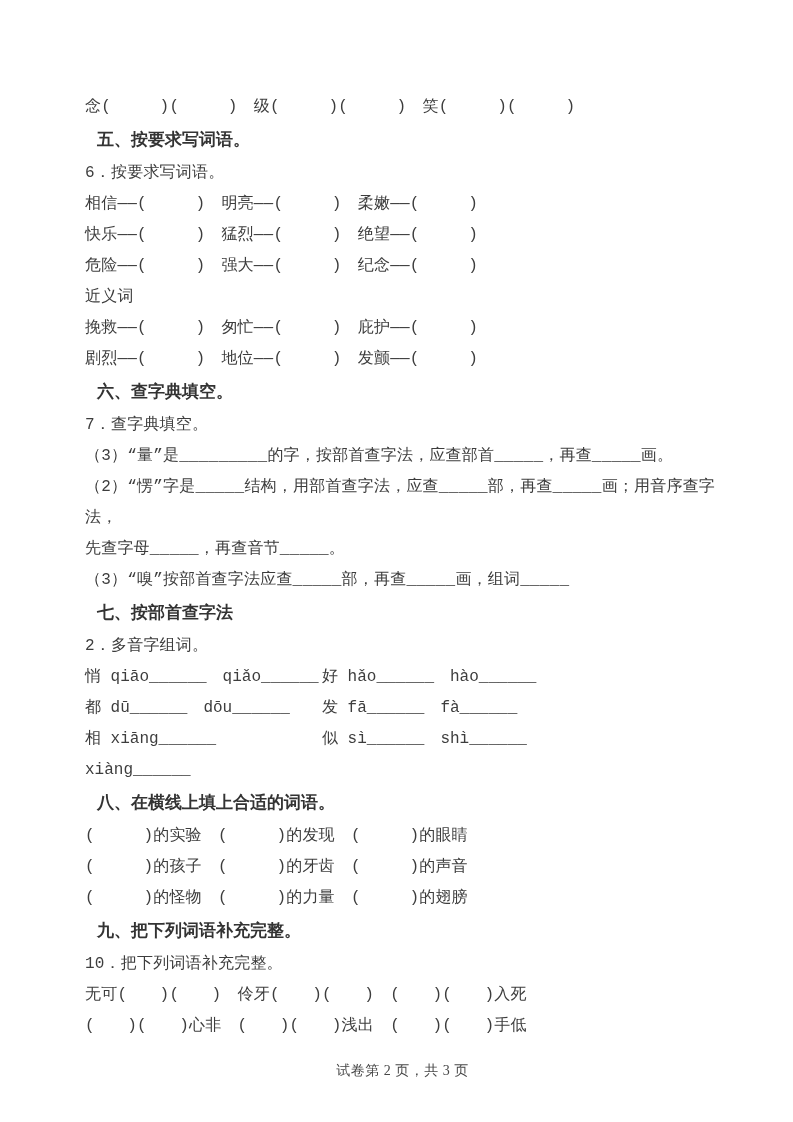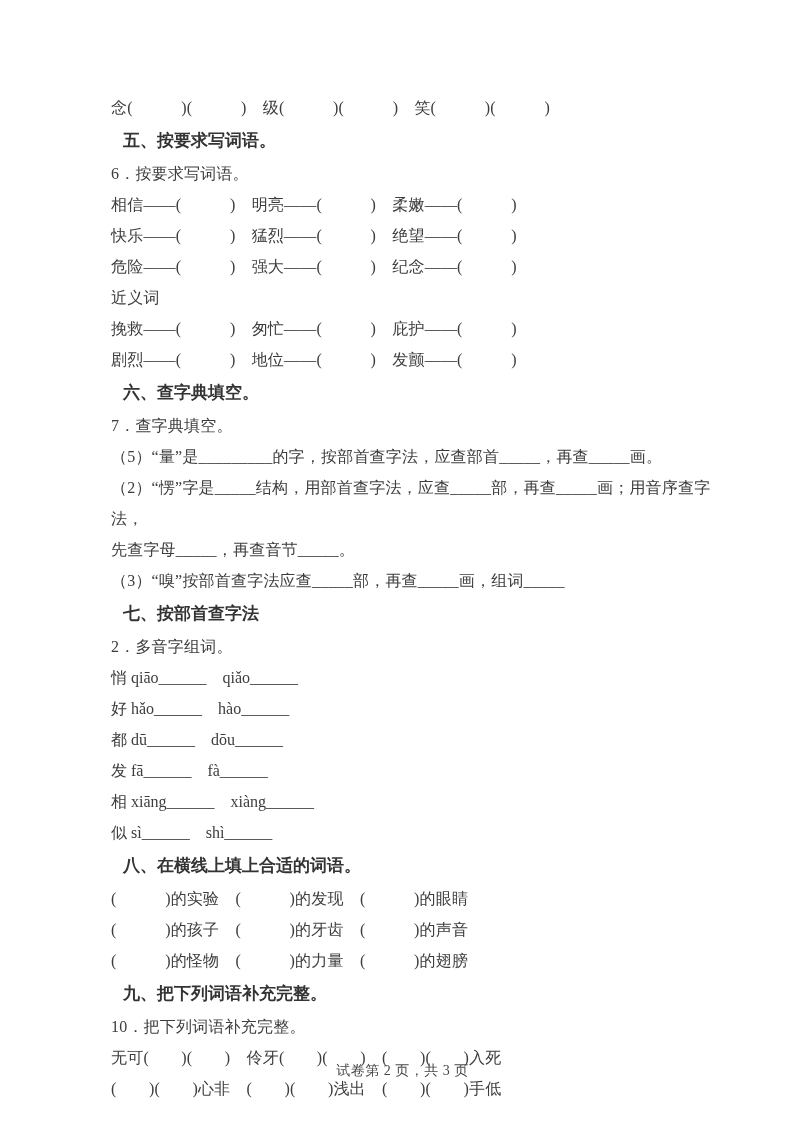--- a/index.html
+++ b/index.html
@@ -10,42 +10,42 @@
   .page {
     position: relative;
     width: 793px;
     height: 1122px;
     background: #ffffff;
     overflow: hidden;
     font-family: "Liberation Serif", "DejaVu Serif", serif;
     color: #3d3d3d;
   }
   .content {
-    padding: 92px 60px 0 111px;
+    padding: 92px 60px 0 85px;
+    font-family: Liberation Mono, monospace;
   }
   .line {
     font-size: 16px;
     line-height: 31px;
     white-space: pre-wrap;
     letter-spacing: 0.2px;
   }
   .heading {
     font-size: 17px;
     font-weight: 700;
     line-height: 31px;
     margin: 2px 12px;
     color: #333333;
     white-space: pre-wrap;
   }
   .two-col {
     display: flex;
     font-size: 16px;
     line-height: 31px;
     white-space: pre-wrap;
-    flex-direction: column;
   }
   .two-col .col-left {
     width: 237px;
     flex: 0 0 auto;
   }
   .two-col .col-right {
     flex: 1 1 auto;
   }
   .footer {
     position: absolute;
@@ -70,21 +70,21 @@
     <div class="line">6．按要求写词语。</div>
     <div class="line">相信——(　　　)　明亮——(　　　)　柔嫩——(　　　)</div>
     <div class="line">快乐——(　　　)　猛烈——(　　　)　绝望——(　　　)</div>
     <div class="line">危险——(　　　)　强大——(　　　)　纪念——(　　　)</div>
     <div class="line">近义词</div>
     <div class="line">挽救——(　　　)　匆忙——(　　　)　庇护——(　　　)</div>
     <div class="line">剧烈——(　　　)　地位——(　　　)　发颤——(　　　)</div>
 
     <div class="heading">六、查字典填空。</div>
     <div class="line">7．查字典填空。</div>
-    <div class="line">（5）“量”是_________的字，按部首查字法，应查部首_____，再查_____画。</div>
+    <div class="line">（3）“量”是_________的字，按部首查字法，应查部首_____，再查_____画。</div>
     <div class="line">（2）“愣”字是_____结构，用部首查字法，应查_____部，再查_____画；用音序查字法，</div>
     <div class="line">先查字母_____，再查音节_____。</div>
     <div class="line">（3）“嗅”按部首查字法应查_____部，再查_____画，组词_____</div>
 
     <div class="heading">七、按部首查字法</div>
     <div class="line">2．多音字组词。</div>
     <div class="two-col">
       <span class="col-left">悄 qiāo______　qiǎo______</span>
       <span class="col-right">好 hǎo______　hào______</span>
     </div>

